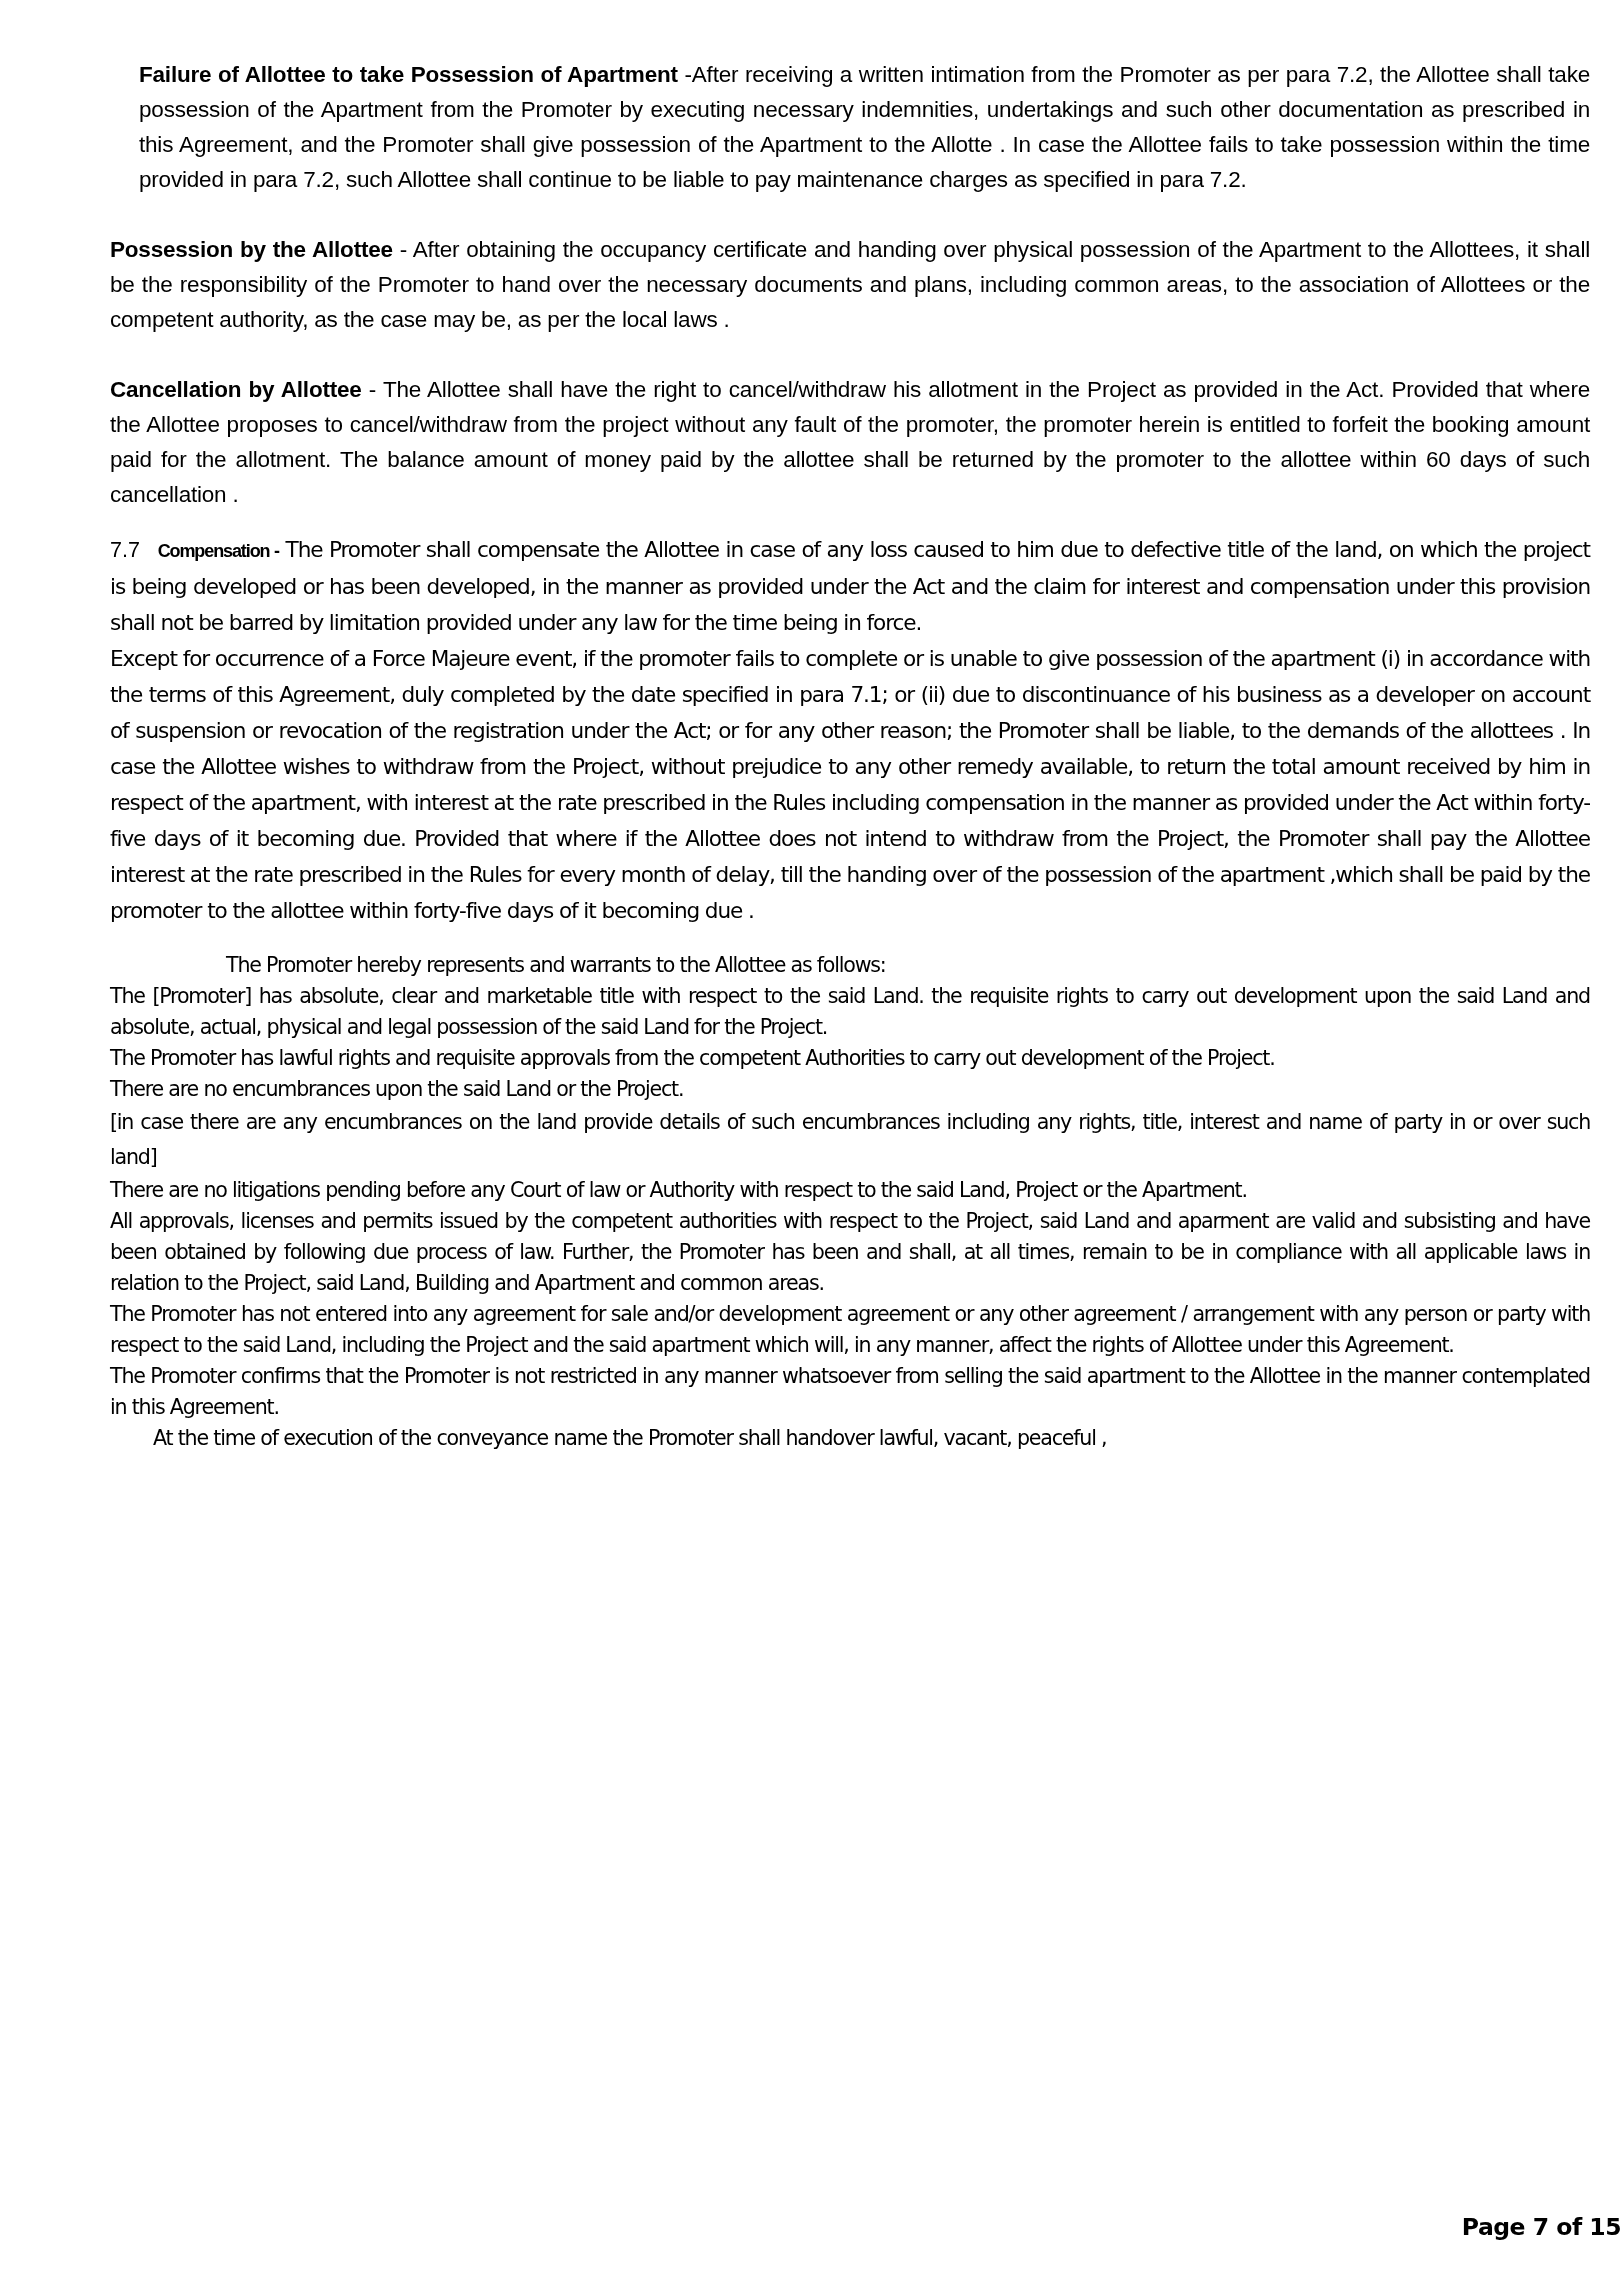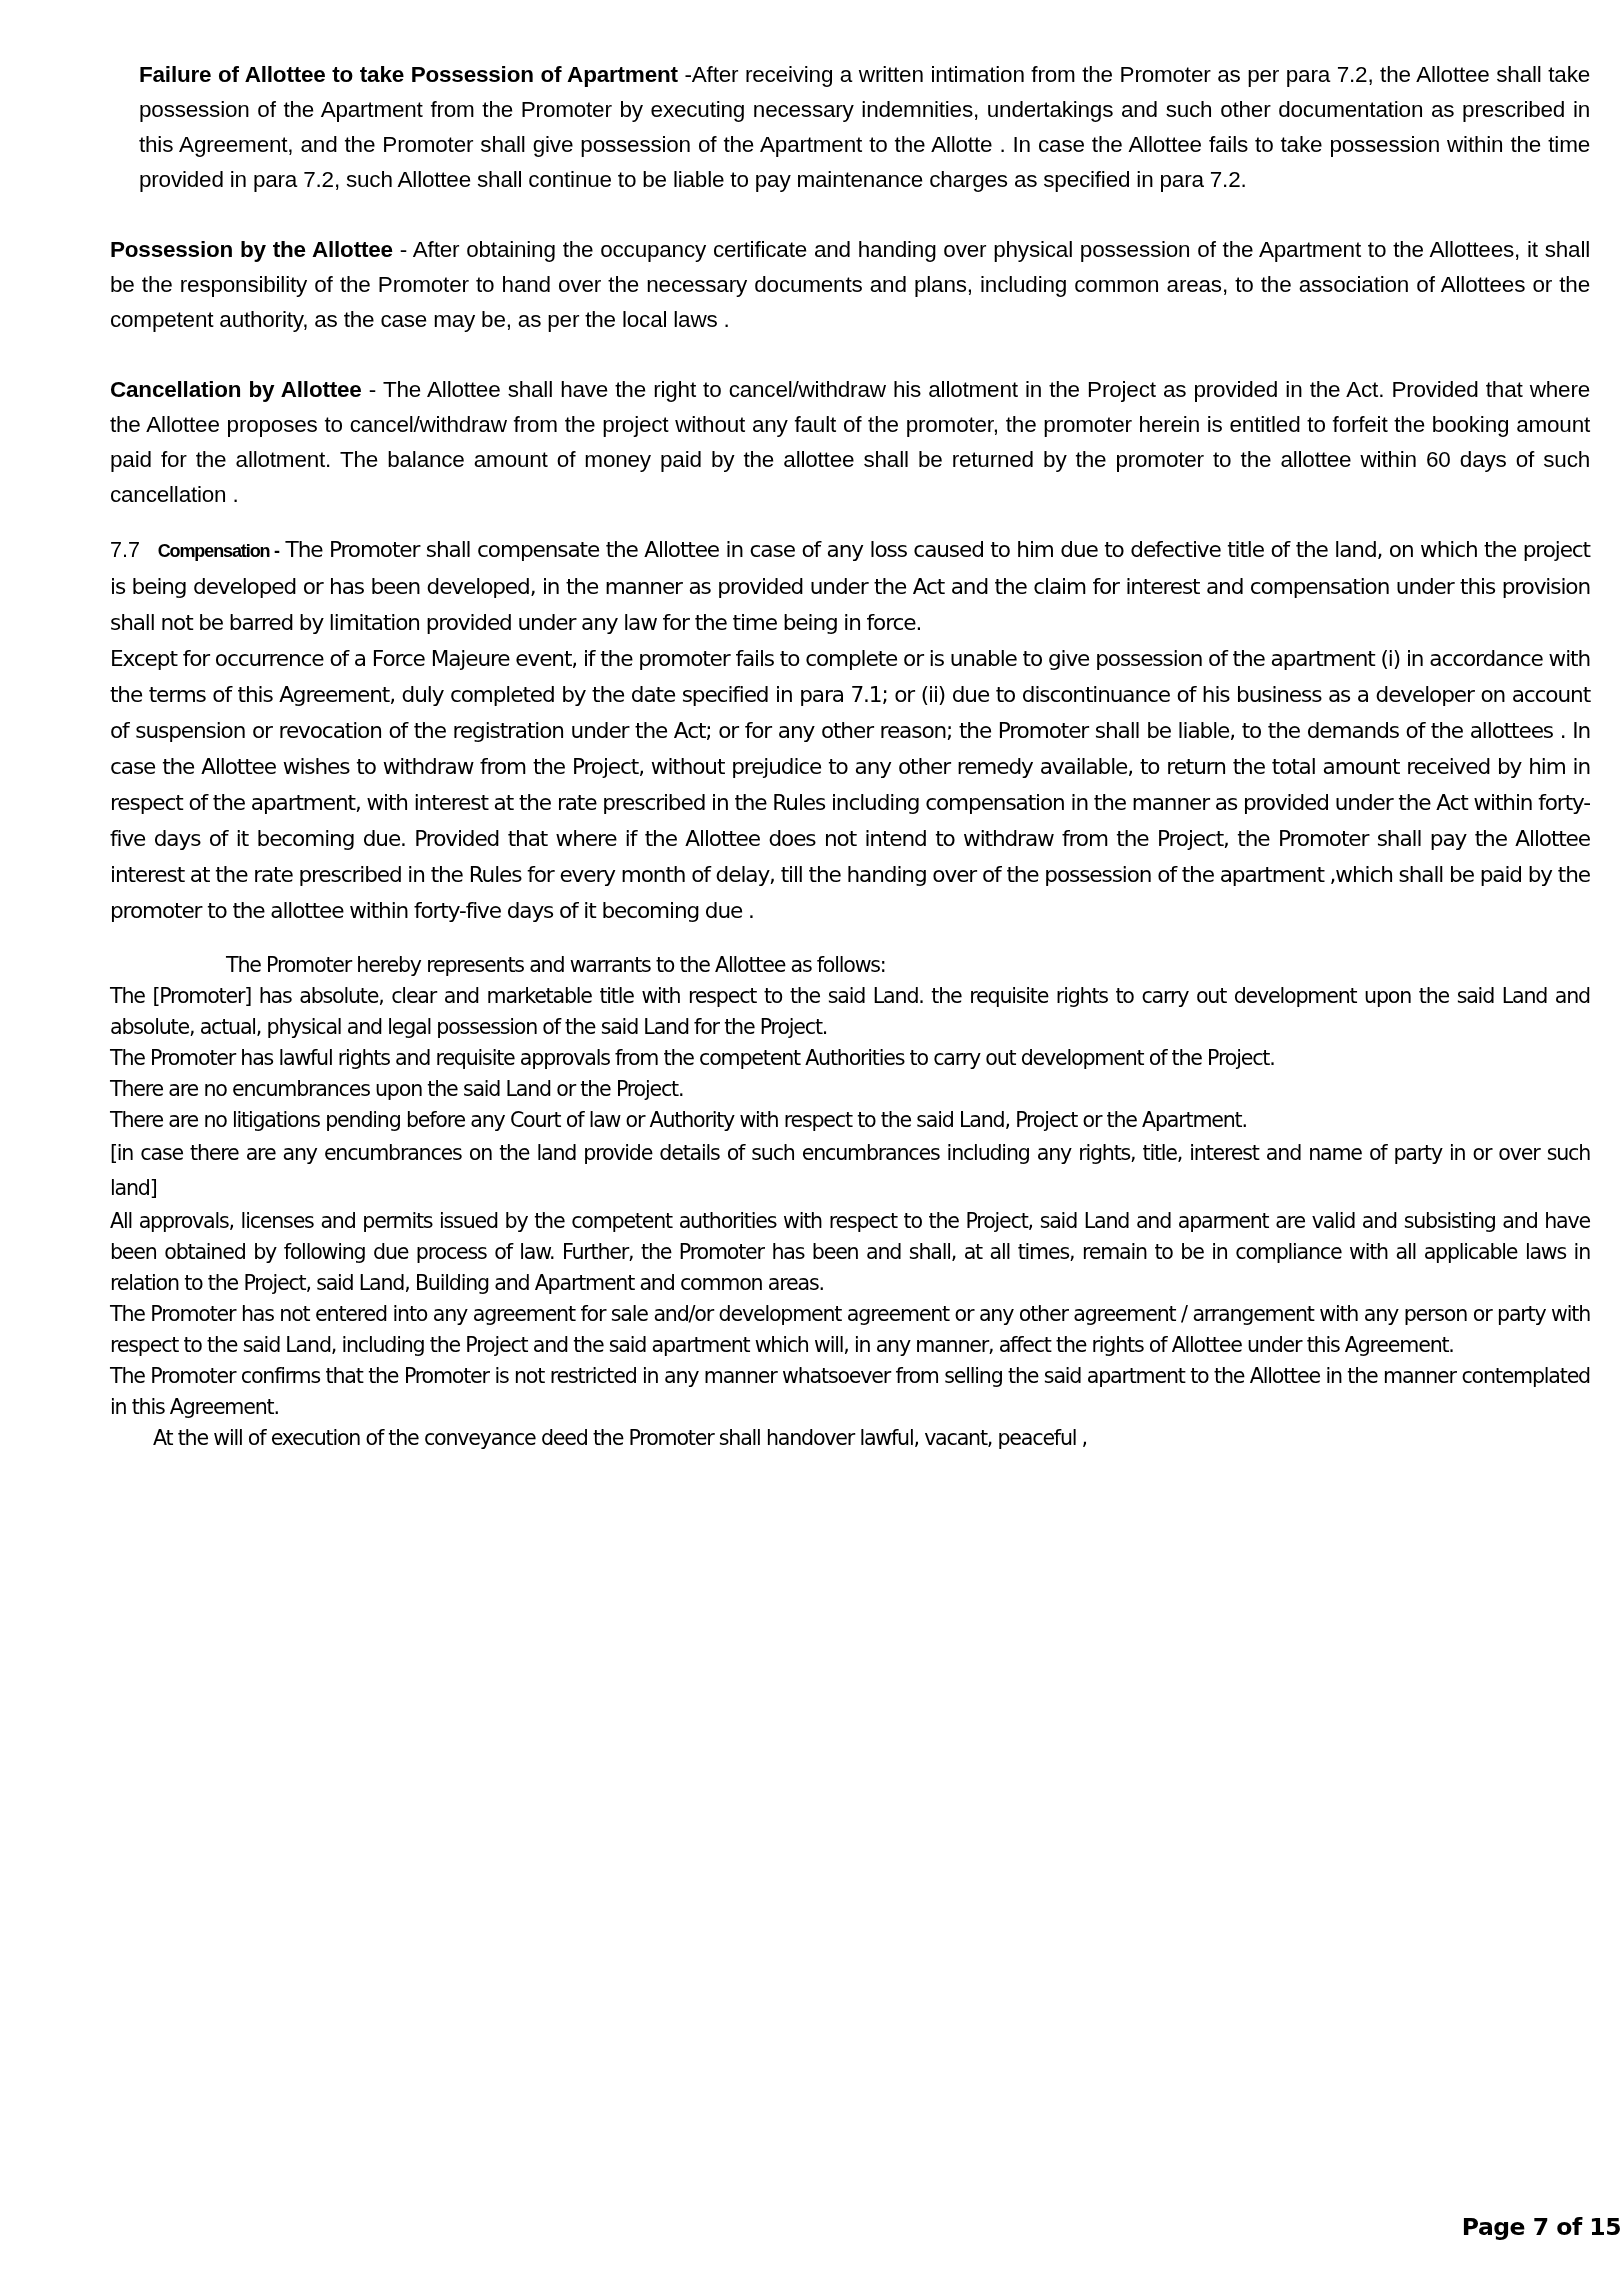--- a/index.html
+++ b/index.html
@@ -38,23 +38,23 @@
 
   <p class="verd">Except for occurrence of a Force Majeure event, if the promoter fails to complete or is unable to give possession of the apartment (i) in accordance with the terms of this Agreement, duly completed by the date specified in para 7.1; or (ii) due to discontinuance of his business as a developer on account of suspension or revocation of the registration under the Act; or for any other reason; the Promoter shall be liable, to the demands of the allottees . In case the Allottee wishes to withdraw from the Project, without prejudice to any other remedy available, to return the total amount received by him in respect of the apartment, with interest at the rate prescribed in the Rules including compensation in the manner as provided under the Act within forty-five days of it becoming due. Provided that where if the Allottee does not intend to withdraw from the Project, the Promoter shall pay the Allottee interest at the rate prescribed in the Rules for every month of delay, till the handing over of the possession of the apartment ,which shall be paid by the promoter to the allottee within forty-five days of it becoming due .</p>
 
   <div style="height:21.6px"></div>
 
   <p class="verd2 indent-big">The Promoter hereby represents and warrants to the Allottee as follows:</p>
 
   <p class="verd2">The [Promoter] has absolute, clear and marketable title with respect to the said Land. the requisite rights to carry out development upon the said Land and absolute, actual, physical and legal possession of the said Land for the Project.</p>
   <p class="verd2">The Promoter has lawful rights and requisite approvals from the competent Authorities to carry out development of the Project.</p>
   <p class="verd2">There are no encumbrances upon the said Land or the Project.</p>
+  <p class="verd2" style="line-height:35px">[in case there are any encumbrances on the land provide details of such encumbrances including any rights, title, interest and name of party in or over such land]</p>
   <p class="verd2">There are no litigations pending before any Court of law or Authority with respect to the said Land, Project or the Apartment.</p>
-  <p class="verd2" style="line-height:35px">[in case there are any encumbrances on the land provide details of such encumbrances including any rights, title, interest and name of party in or over such land]</p>
   <p class="verd2">All approvals, licenses and permits issued by the competent authorities with respect to the Project, said Land and aparment are valid and subsisting and have been obtained by following due process of law. Further, the Promoter has been and shall, at all times, remain to be in compliance with all applicable laws in relation to the Project, said Land, Building and Apartment and common areas.</p>
   <p class="verd2">The Promoter has not entered into any agreement for sale and/or development agreement or any other agreement / arrangement with any person or party with respect to the said Land, including the Project and the said apartment which will, in any manner, affect the rights of Allottee under this Agreement.</p>
   <p class="verd2">The Promoter confirms that the Promoter is not restricted in any manner whatsoever from selling the said apartment to the Allottee in the manner contemplated in this Agreement.</p>
-  <p class="verd2 indent-mid">At the will of execution of the conveyance deed the Promoter shall handover lawful, vacant, peaceful ,</p>
+  <p class="verd2 indent-mid">At the time of execution of the conveyance name the Promoter shall handover lawful, vacant, peaceful ,</p>
 
 </div>
 
 <div class="footer">Page 7 of 15</div>
 
 
 </body></html>

